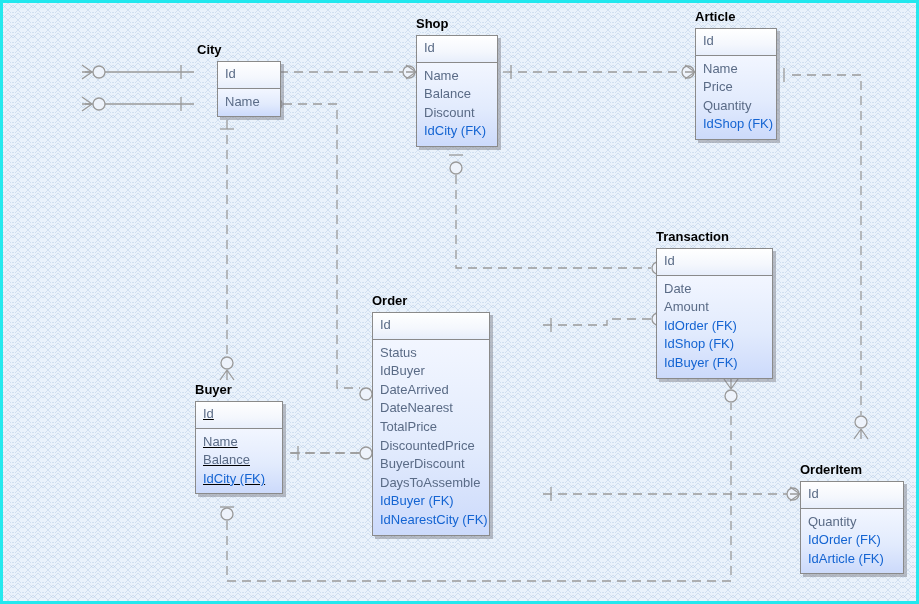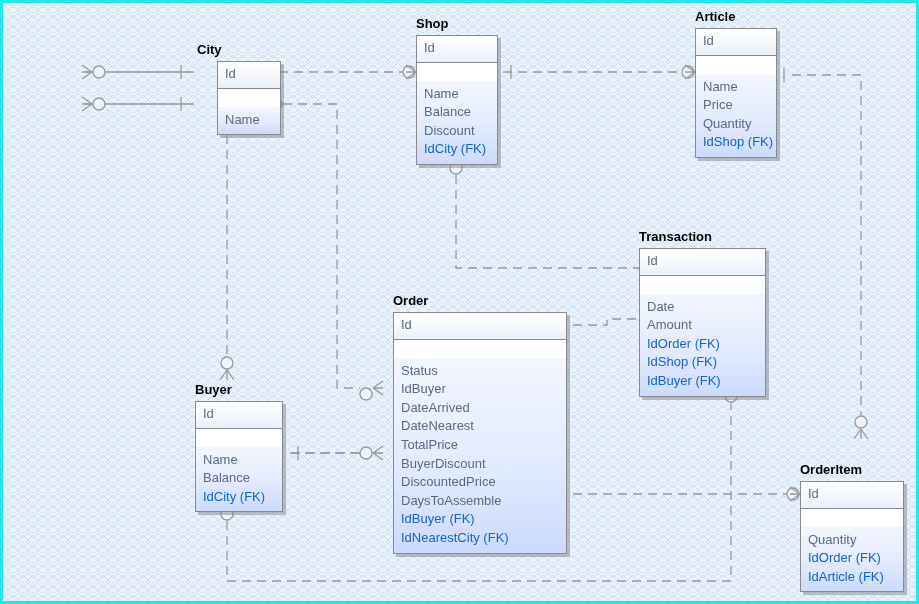--- a/index.html
+++ b/index.html
@@ -37,21 +37,20 @@
     background:linear-gradient(to bottom,#ffffff 0%,#f4f7fd 60%,#e7eefb 100%);
   }
   .ent-box.rounded .key-sect{
     border-radius:8px 8px 0 0;
     background:linear-gradient(to bottom,#f3f6fd 0%,#e3eafb 60%,#d7e2fa 100%);
   }
   .attr-sect{
     box-sizing:border-box;
     padding:4px 7px 5px 7px;
     background:linear-gradient(to bottom,#f2f6ff 0%,#e2ebfd 55%,#ccdafb 100%);
-    margin-top:18px;
   }
   .ent-box.rounded .attr-sect{border-radius:0 0 8px 8px;}
   .fld{
     font-size:13px;line-height:18.6px;white-space:nowrap;
     color:#5a6b86;font-family:"Liberation Sans", sans-serif;
   }
   .fld.fk{color:#1464d2;}
   .fld.pk{color:#5a6b86;}
 </style>
 </head>
@@ -213,58 +212,58 @@
       </div>
       <div class="attr-sect">
         <div class="fld pk">Name</div>
         <div class="fld pk">Price</div>
         <div class="fld pk">Quantity</div>
         <div class="fld fk">IdShop (FK)</div>
       </div>
     </div>
   </div>
 
-  <div class="entity" style="left:636px;top:245px;width:127px;">
+  <div class="entity" style="left:653px;top:245px;width:117px;">
     <div class="ent-title">Transaction</div>
     <div class="ent-box">
       <div class="key-sect">
         <div class="fld pk">Id</div>
       </div>
       <div class="attr-sect">
         <div class="fld pk">Date</div>
         <div class="fld pk">Amount</div>
         <div class="fld fk">IdOrder (FK)</div>
         <div class="fld fk">IdShop (FK)</div>
         <div class="fld fk">IdBuyer (FK)</div>
       </div>
     </div>
   </div>
 
-  <div class="entity" style="left:390px;top:309px;width:174px;">
+  <div class="entity" style="left:369px;top:309px;width:118px;">
     <div class="ent-title">Order</div>
     <div class="ent-box">
       <div class="key-sect">
         <div class="fld pk">Id</div>
       </div>
       <div class="attr-sect">
         <div class="fld pk">Status</div>
         <div class="fld pk">IdBuyer</div>
         <div class="fld pk">DateArrived</div>
         <div class="fld pk">DateNearest</div>
         <div class="fld pk">TotalPrice</div>
+        <div class="fld pk">DiscountedPrice</div>
         <div class="fld pk">BuyerDiscount</div>
-        <div class="fld pk">DiscountedPrice</div>
         <div class="fld pk">DaysToAssemble</div>
         <div class="fld fk">IdBuyer (FK)</div>
         <div class="fld fk">IdNearestCity (FK)</div>
       </div>
     </div>
   </div>
 
-  <div class="entity" style="left:192px;top:398px;width:88px;">
+  <div class="entity" style="left:192px;top:398px;width:88px;text-decoration:underline;">
     <div class="ent-title">Buyer</div>
     <div class="ent-box">
       <div class="key-sect">
         <div class="fld pk">Id</div>
       </div>
       <div class="attr-sect">
         <div class="fld pk">Name</div>
         <div class="fld pk">Balance</div>
         <div class="fld fk">IdCity (FK)</div>
       </div>

